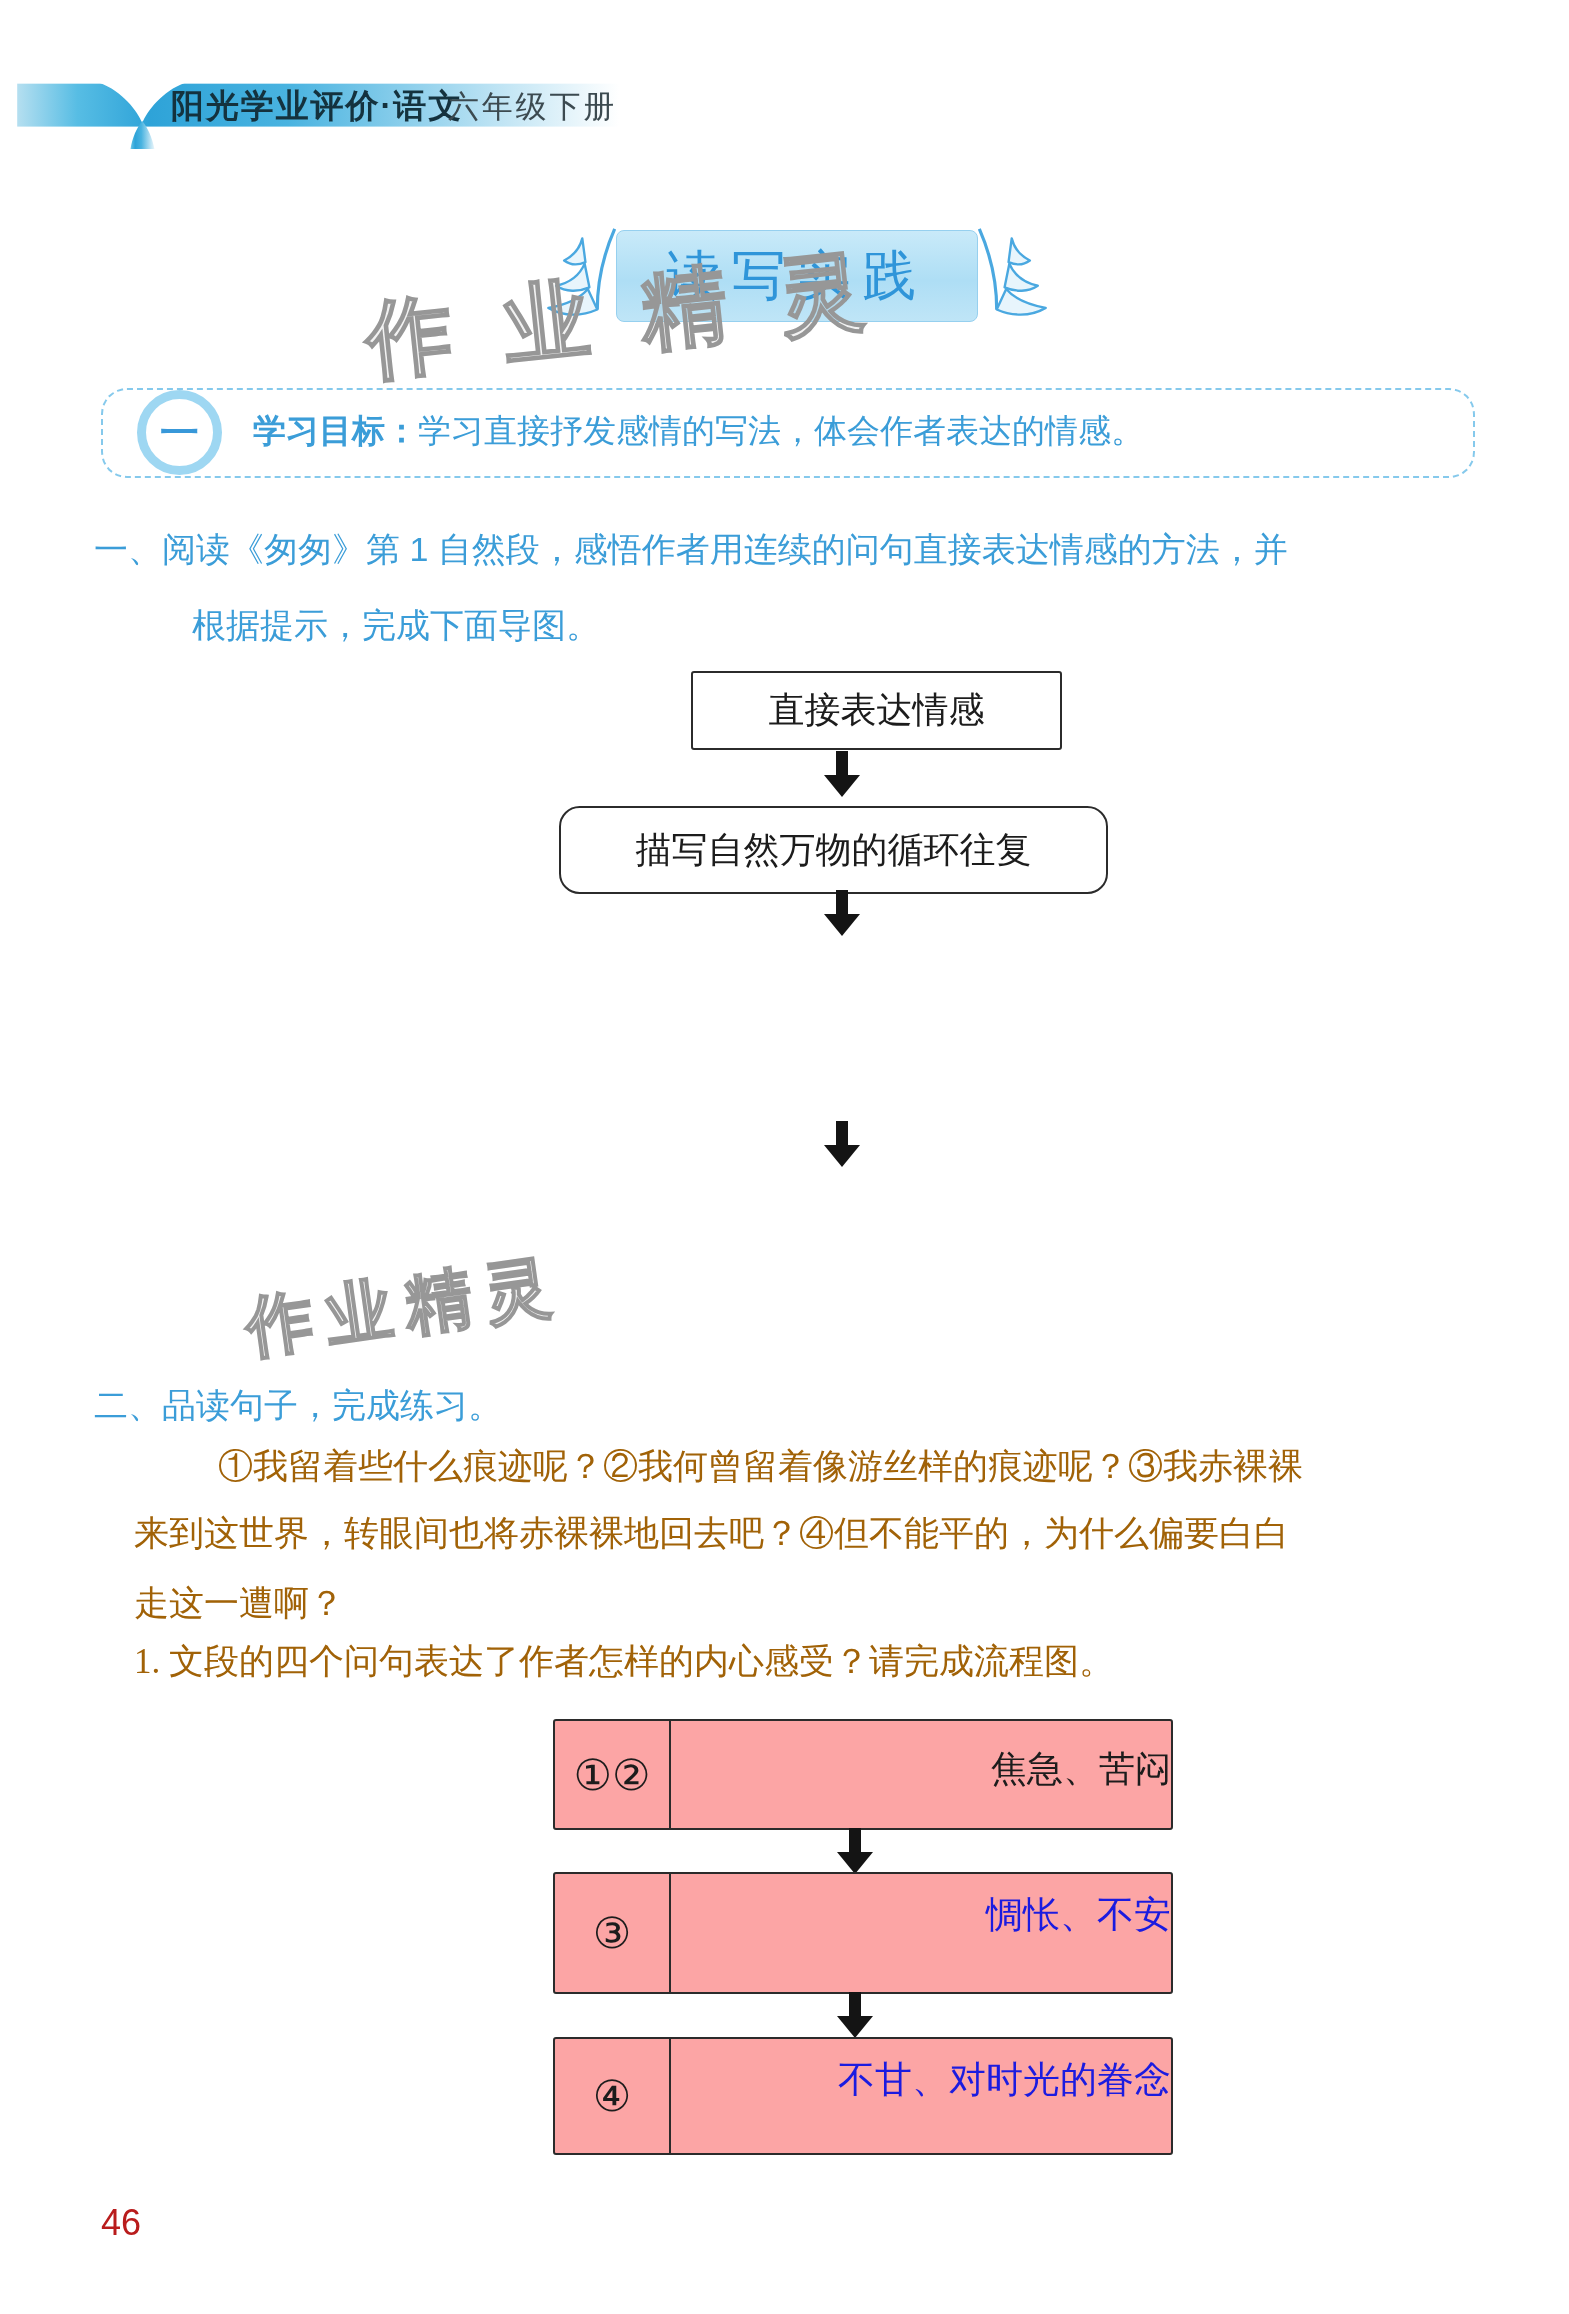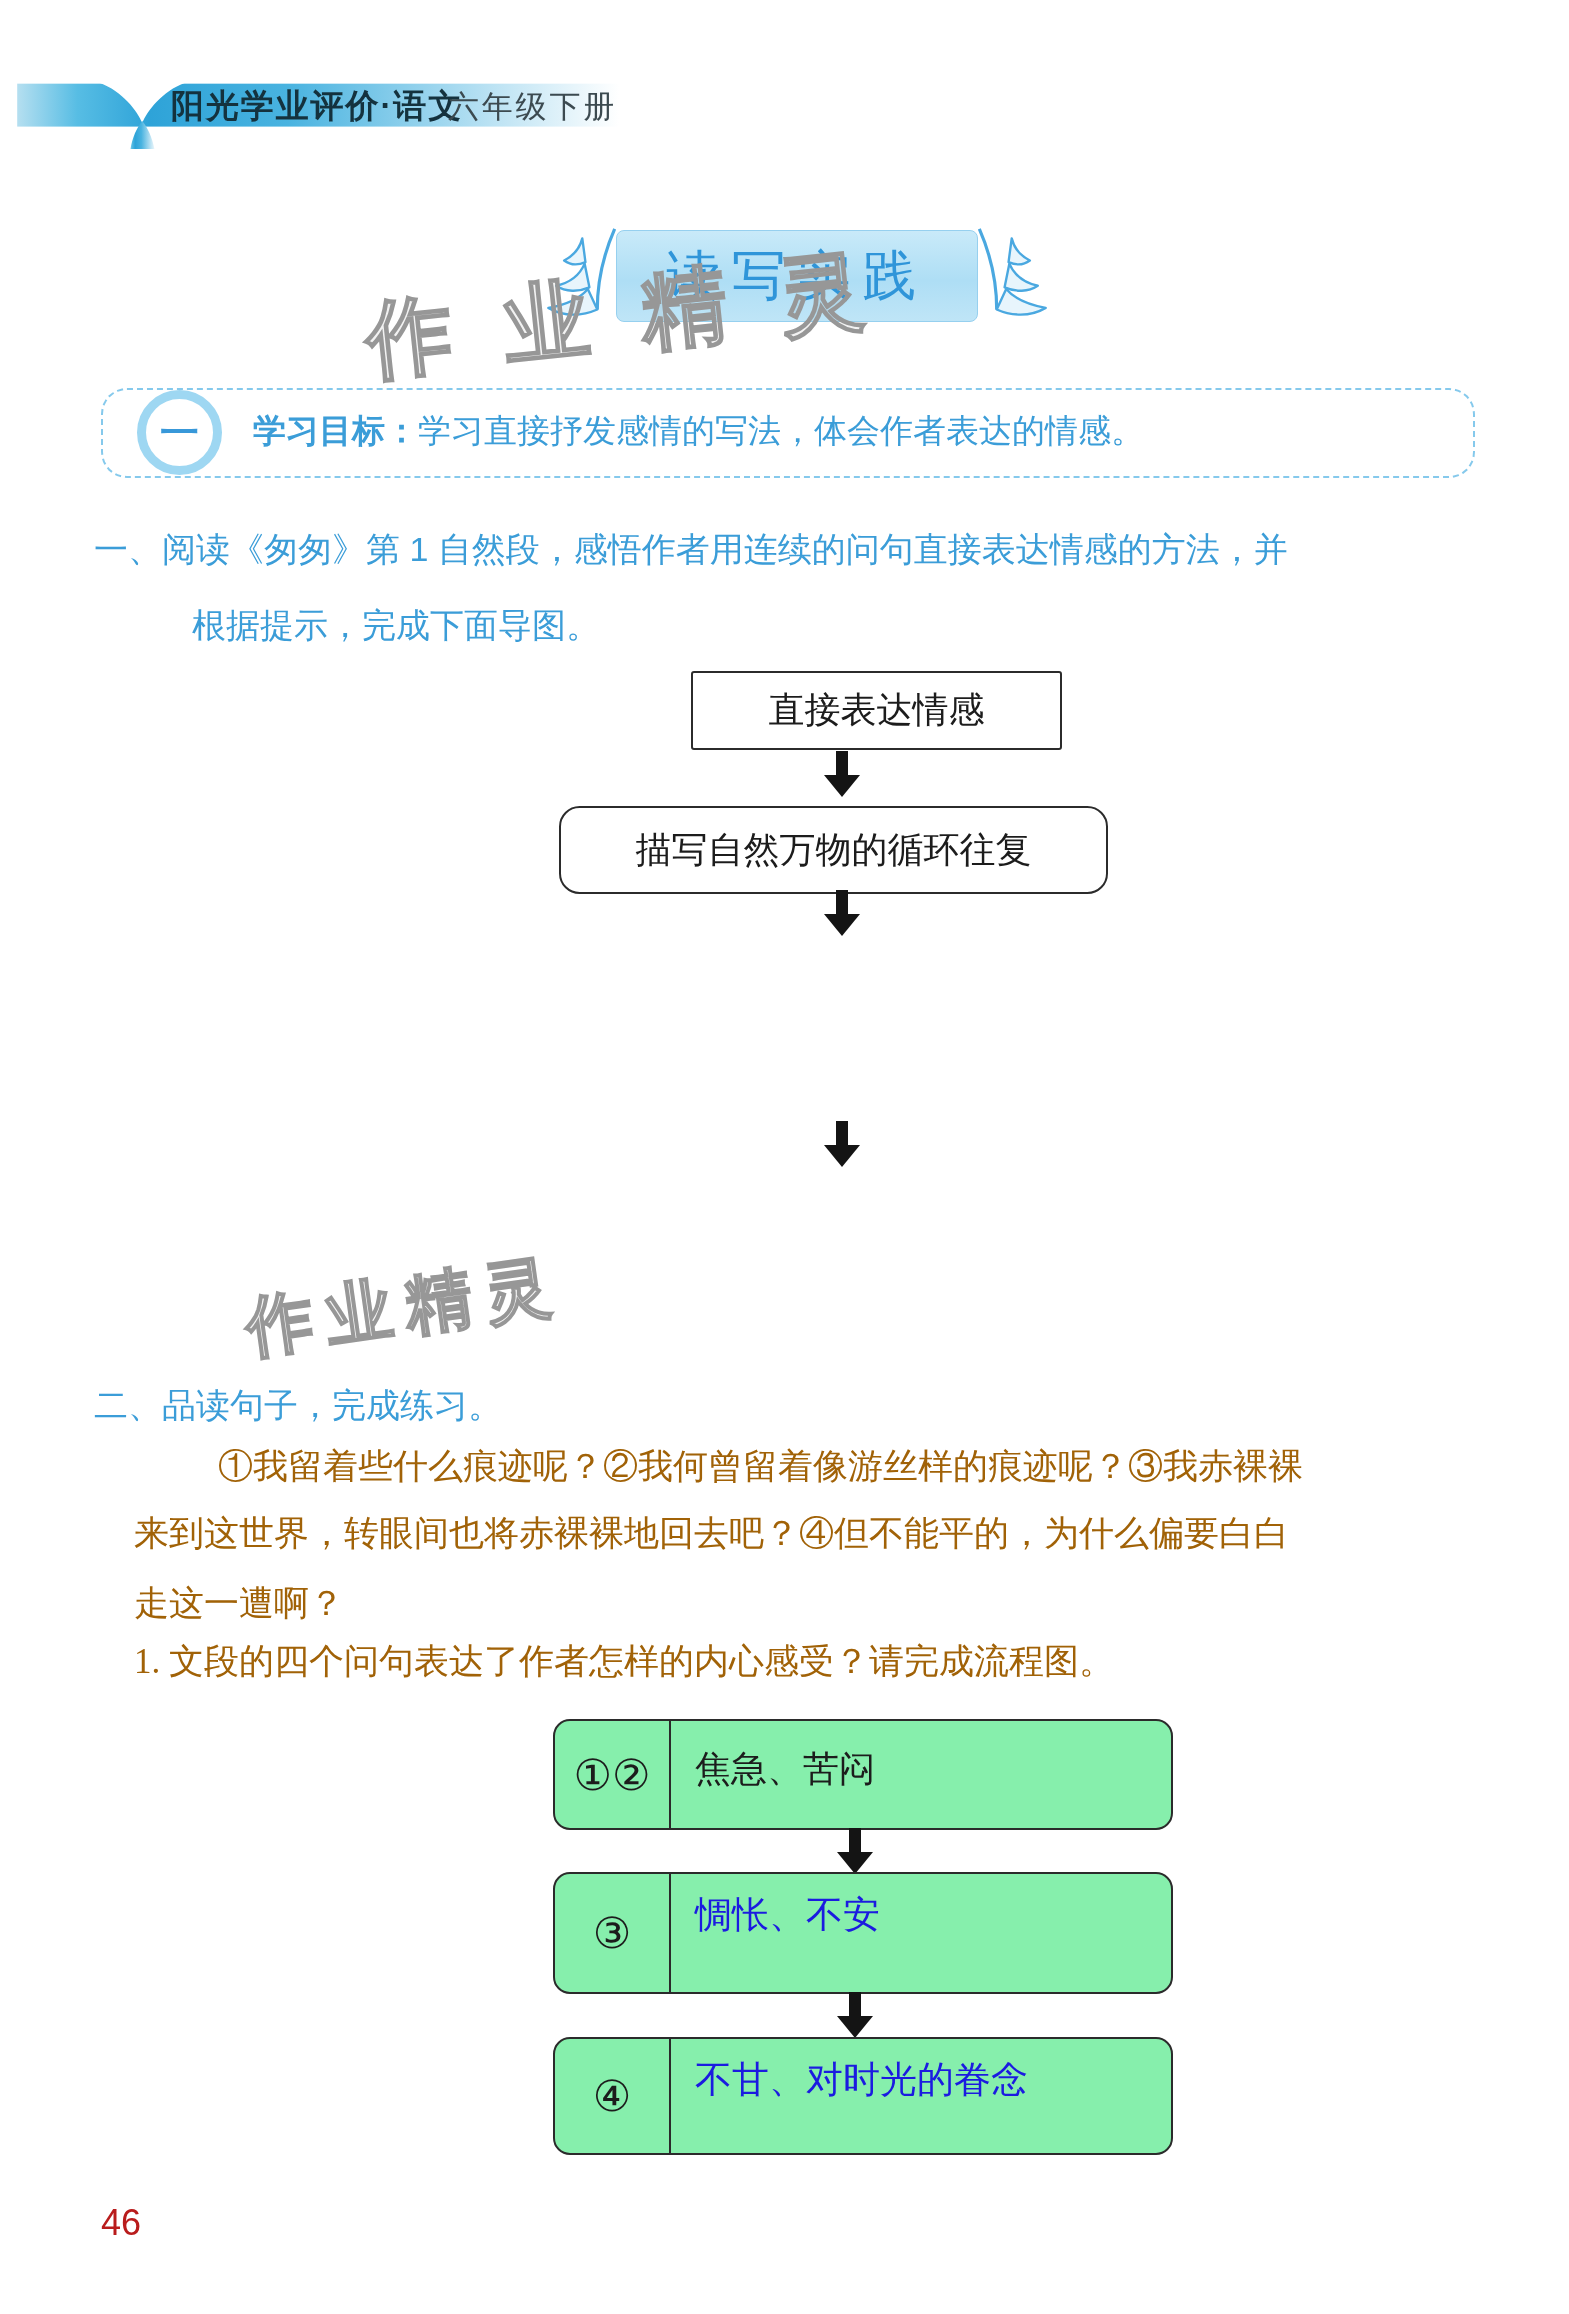--- a/index.html
+++ b/index.html
@@ -68,22 +68,22 @@
   .arrow::before{content:"";width:12px;height:24px;background:#141414;}
   .arrow::after{content:"";width:0;height:0;border-style:solid;
     border-width:22.5px 18px 0 18px;border-color:#141414 transparent transparent transparent;}
   .a1{left:824px;top:751px;}
   .a2{left:824px;top:890px;}
   .a3{left:824px;top:1121px;}
   .a4{left:837px;top:1828px;}
   .a5{left:837px;top:1992px;}
 
   
-  .tbox{position:absolute;left:553px;width:616px;background:#86efac;
-    border:2.8px solid #2b2b2b;border-radius:17px;display:flex;overflow:hidden;}
+  .tbox{position:absolute;left:553px;width:616px;background:#fca5a5;
+    border:2.8px solid #2b2b2b;border-radius:3px;display:flex;overflow:hidden;text-align:right;}
   .t1{top:1719px;height:107px;}
   .t2{top:1872px;height:118px;}
   .t3{top:2037px;height:114px;}
   .tlabel{width:114px;border-right:2.8px solid #2b2b2b;display:flex;
     align-items:center;justify-content:center;
     font-family:"Liberation Serif",serif;font-size:43px;color:#1c1c1c;}
   .tval{flex:1;padding-left:24px;font-family:"Liberation Serif",serif;
     font-size:36px;color:#1c1c1c;}
   .t1 .tval{padding-top:24px;}
   .t2 .tval,.t3 .tval{padding-top:16px;font-family:"Liberation Sans",sans-serif;

